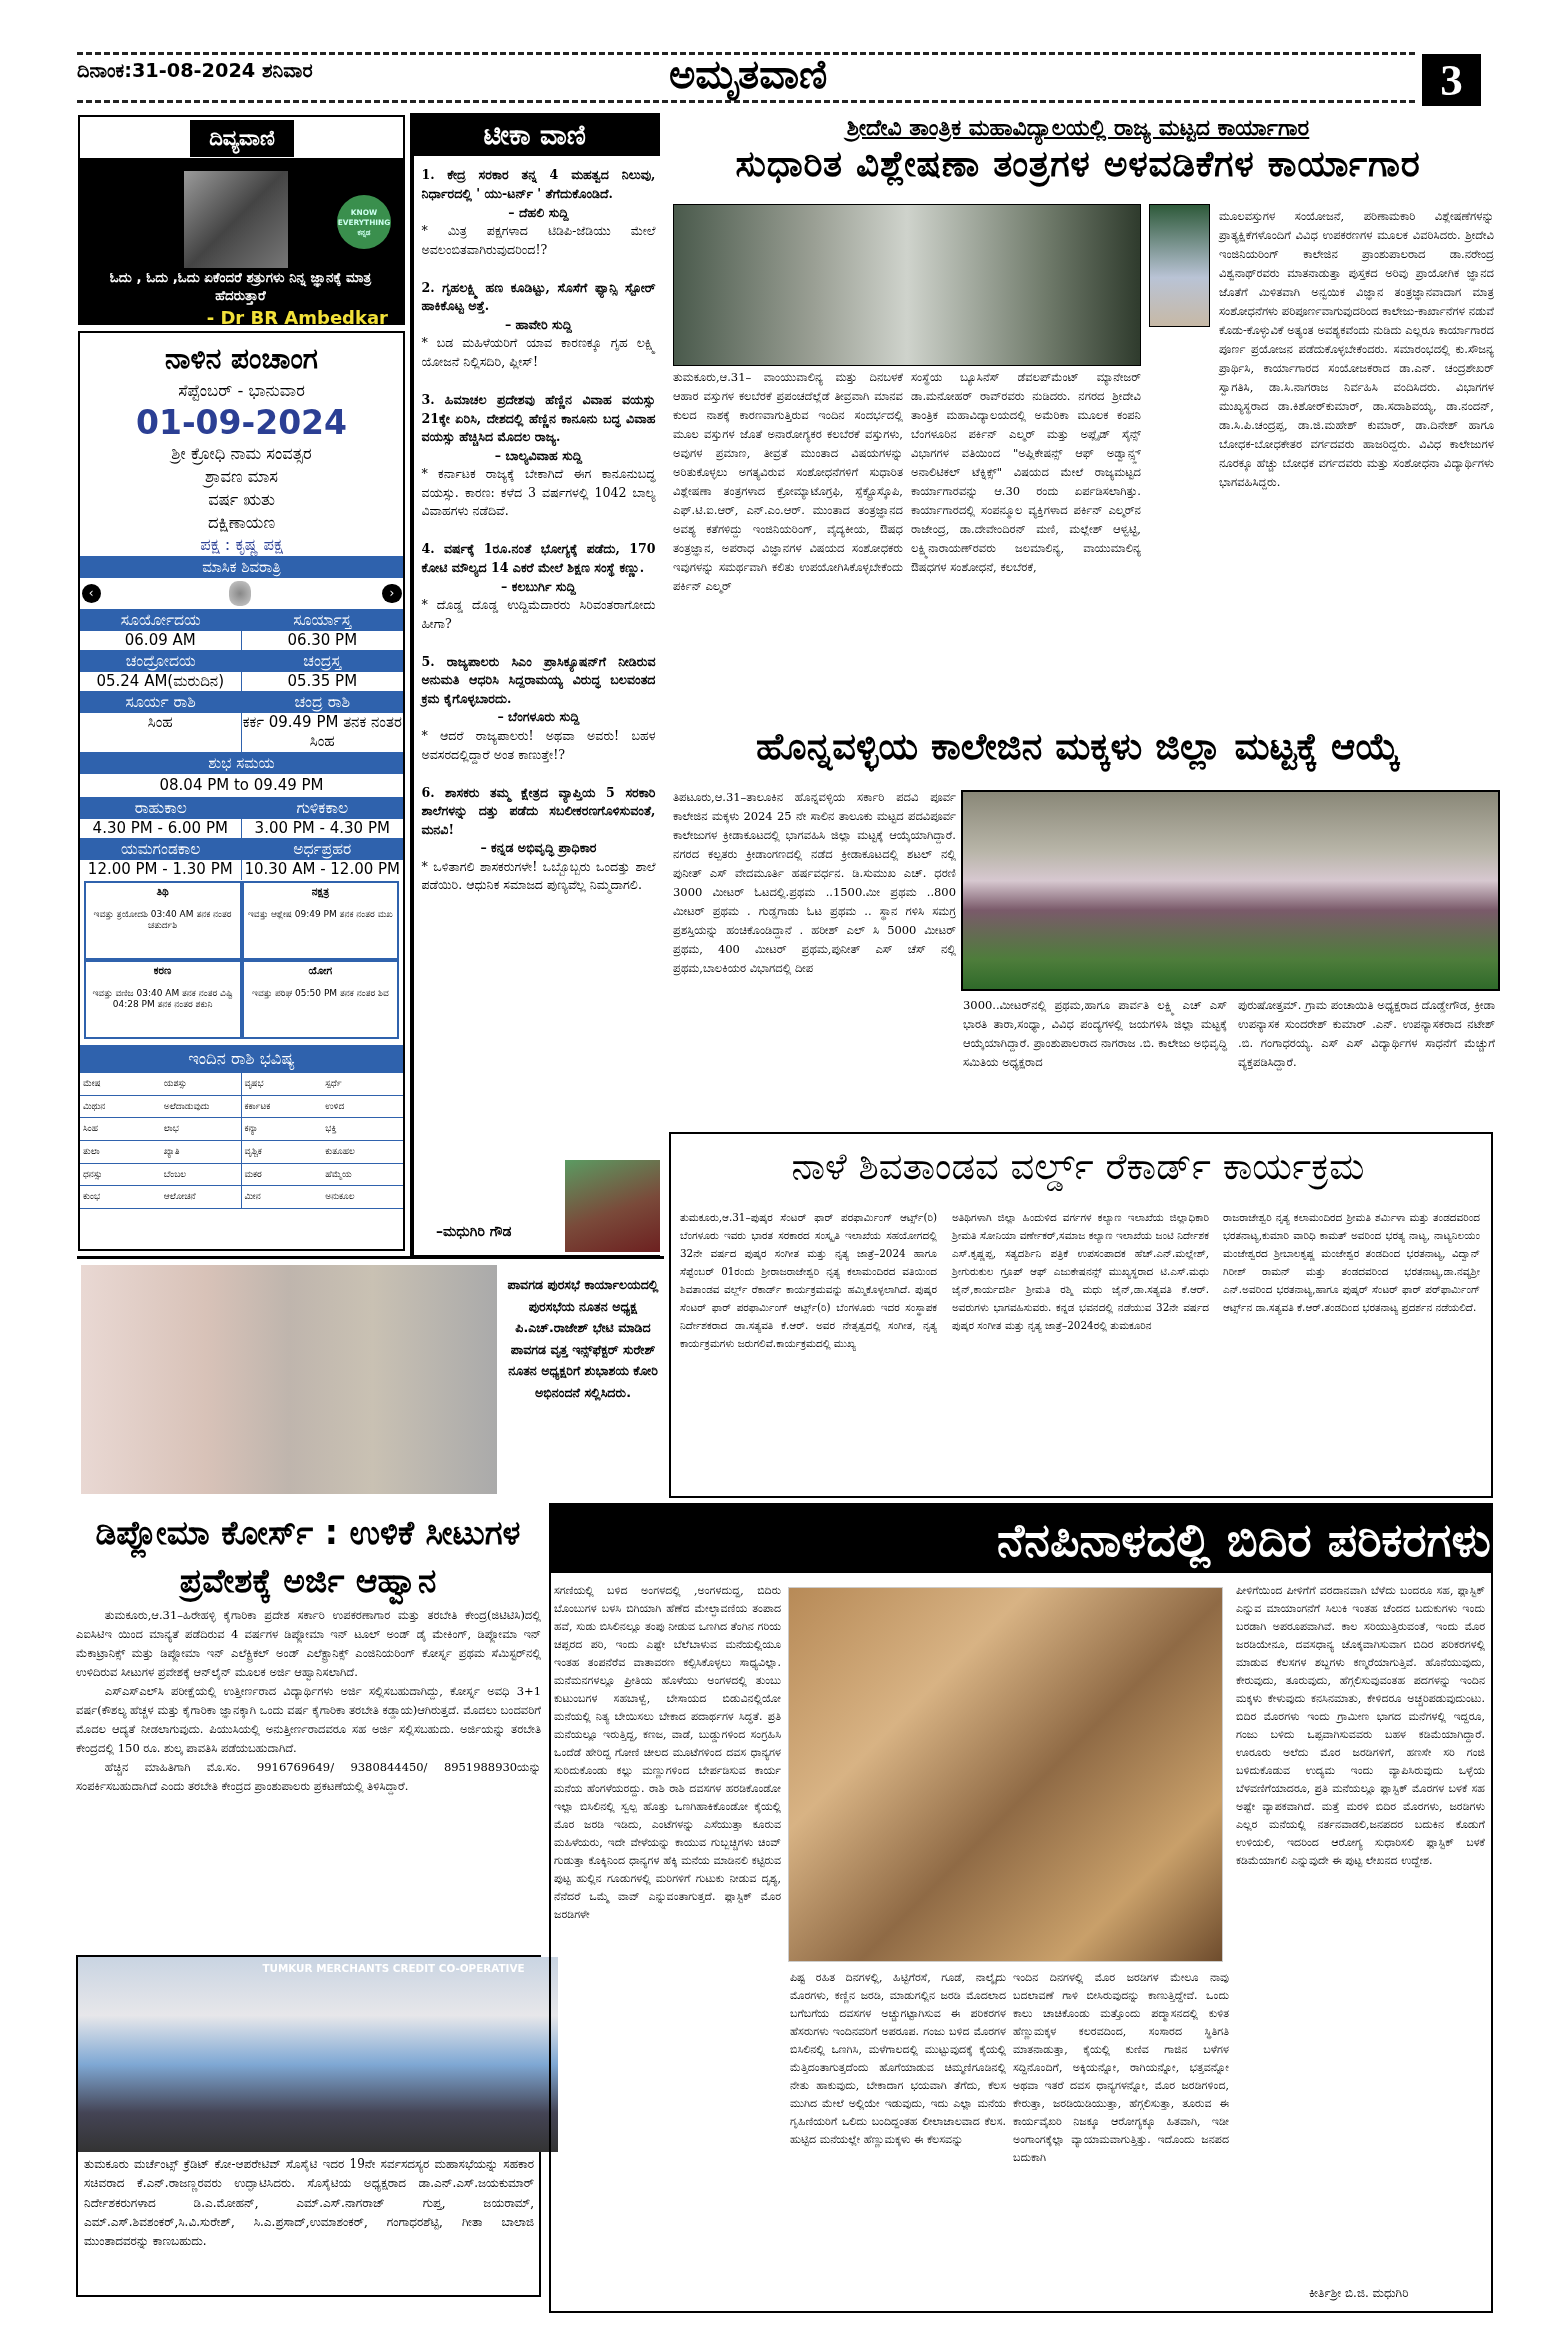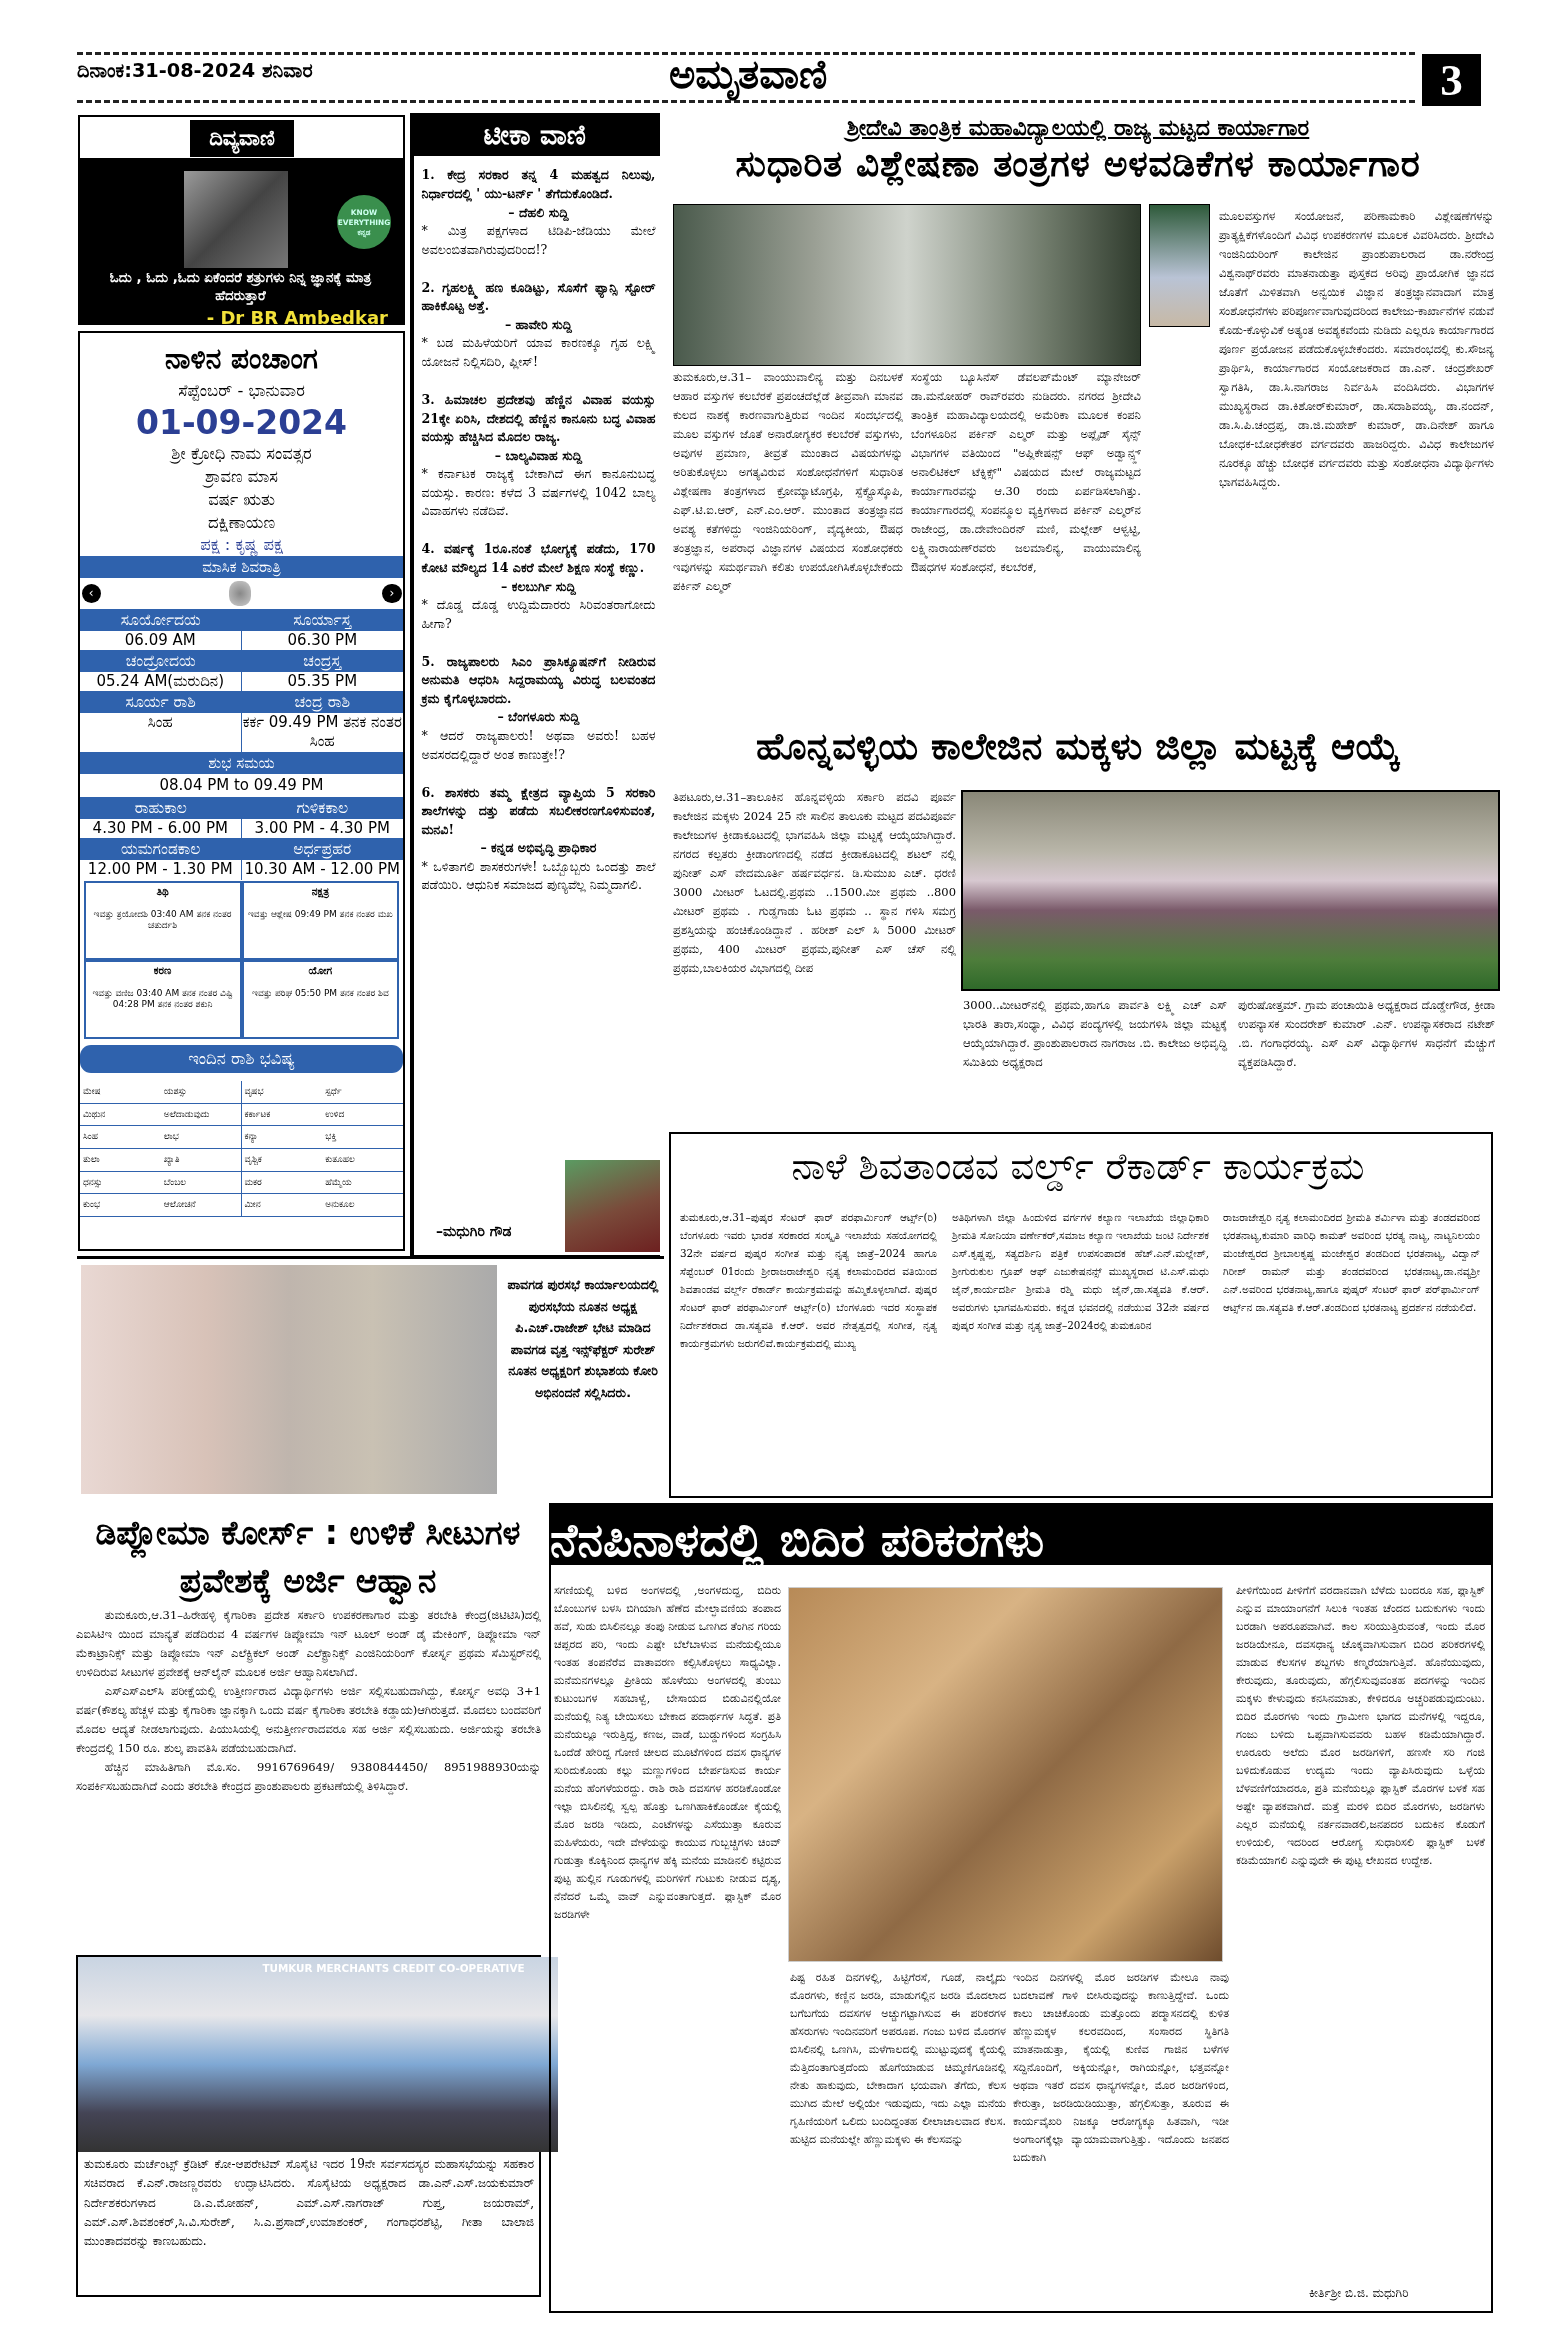--- a/index.html
+++ b/index.html
@@ -30,21 +30,21 @@
   .shiva-row { position:relative; height:31px; }
   .arrow { position:absolute; top:6px; width:19.3px; height:19.3px; border-radius:50%; background:#000; color:#fff; font-size:12px; line-height:19.3px; text-align:center; }
   .deity { position:absolute; left:149px; top:3px; width:22px; height:25px; background:radial-gradient(circle,#888,#ccc); border-radius:40%; }
   .grid2 { display:grid; grid-template-columns: 1fr 1fr; }
   .gh { background:#2f62ad; color:#fff; text-align:center; font-size:15.6px; line-height:22px; }
   .gv { text-align:center; font-size:15px; line-height:19.3px; border-right:0.7px solid #2f62ad; }
   .gv:nth-child(2n) { border-right:none; }
   .box4 { display:grid; grid-template-columns:1fr 1fr; margin: 1.5px 3.7px; }
   .b4 { border:2.2px solid #2f62ad; height:79px; text-align:center; font-size:9px; padding:2.2px; }
   .b4 .t { font-weight:bold; font-size:10.4px; margin-bottom:10.4px; }
-  .rashi-t { background:#2f62ad; color:#fff; text-align:center; font-size:16.4px; line-height:28px; margin: 6px 0 8px 0; border-radius: 11px; }
+  .rashi-t { background:#2f62ad; color:#fff; text-align:center; font-size:16.4px; line-height:28px; margin: 6px 0 0 0; }
   .rashi-grid { display:grid; grid-template-columns: 1fr 1fr 1fr 1fr; }
   .rashi-grid div { font-size:9px; line-height:21.6px; border-bottom:0.7px solid #2f62ad; padding-left:3px; }
   .rashi-grid div:nth-child(4n+2) { border-right:0.7px solid #2f62ad; }
 
   
   .teeka { left: 410px; top: 113px; width: 250px; height: 1145px; border-left:4.5px solid #000; border-bottom:3px solid #000; }
   .teeka-title { background:#000; color:#fff; font-size:27px; font-weight:bold; text-align:center; line-height:43px; height:43px; margin-left:-4.5px; }
   .teeka-body { padding: 10.4px 4.5px 0 7.4px; font-size:12.6px; line-height:18.6px; font-family:"DejaVu Serif", serif; }
   .teeka-body .q { font-weight:bold; text-align:justify; }
   .teeka-body .src { text-align:center; font-weight:bold; }
@@ -75,21 +75,21 @@
 
   
   .dip-head { left: 74px; top: 1509px; width: 468px; text-align:center; font-size:33px; font-weight:bold; line-height:48px; }
   .dip-body { left: 76px; top: 1606px; width: 465px; }
   .tmcc { left: 76px; top: 1955px; width: 465px; height: 342px; border:2.2px solid #000; }
   .tmcc-photo { position:absolute; left:0; top:0; width:480px; height:195px; background: linear-gradient(180deg,#c9d4e2 0%,#e7e7ea 30%,#7fa8d4 55%,#445 80%,#333 100%); padding-left: 40px; }
   .tmcc-cap { position:absolute; left:6px; top:198px; width:450px; font-family:"DejaVu Serif",serif; font-size:12px; line-height:19.3px; text-align:justify; }
 
   
   .bam-box { left: 549px; top: 1503px; width: 944px; height: 810px; border:2.2px solid #000; }
-  .bam-head { left: 550px; top: 1503px; width: 941px; height: 62px; background:#000; color:#fff; text-align:left; font-size:46px; font-weight:bold; line-height:74px; }
+  .bam-head { left: 550px; top: 1503px; width: 941px; height: 70px; background:#000; color:#fff; text-align:right; font-size:46px; font-weight:bold; line-height:74px; }
   .bam-photo { left: 788px; top: 1587px; width: 435px; height: 375px; background: linear-gradient(135deg,#b78a57,#d8b384 30%,#8f6a45 55%,#c9a06a 80%,#6e4c2d); border:1.5px solid #ccc; }
 </style>
 </head>
 <body>
 
 <div class="dash" style="top:52px;"></div>
 <div class="abs hdr-date">ದಿನಾಂಕ:31-08-2024 ಶನಿವಾರ</div>
 <div class="abs hdr-title">ಅಮೃತವಾಣಿ</div>
 <div class="abs page-no">3</div>
 <div class="dash" style="top:100px;"></div>

